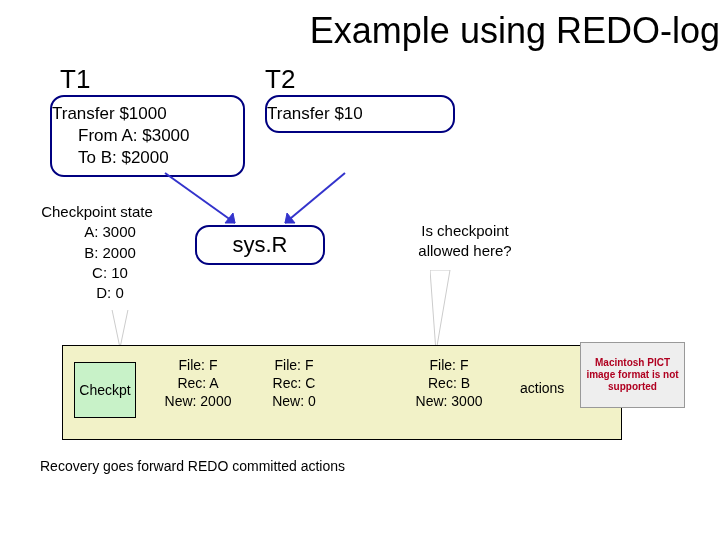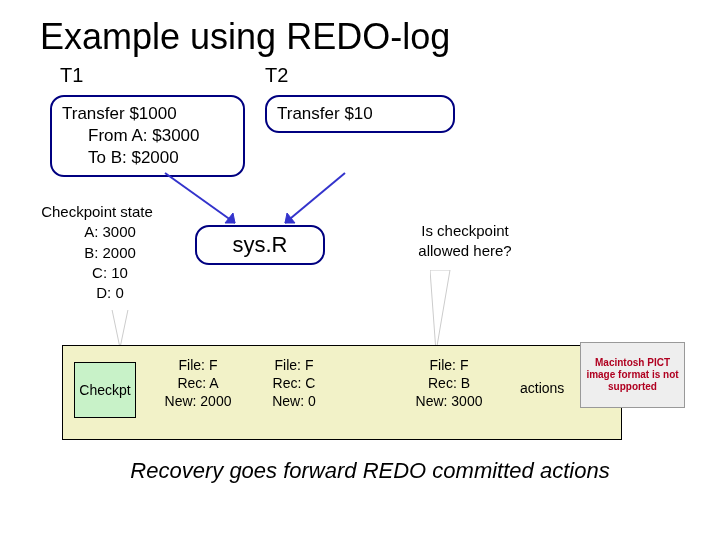--- a/index.html
+++ b/index.html
@@ -6,37 +6,37 @@
   body {
     width: 720px;
     height: 540px;
     background: #fff;
     font-family: Arial, Helvetica, sans-serif;
     position: relative;
     overflow: hidden;
   }
   .title {
     font-size: 36px;
-    text-align: left;
-    margin-top: 16px;
+    text-align: right;
+    margin-top: 10px;
     margin-left: 40px;
   }
   .t-label {
-    font-size: 20px;
+    font-size: 26px;
     position: absolute;
   }
   .t1-label { top: 64px; left: 60px; }
   .t2-label { top: 64px; left: 265px; }
 
   .round-box {
     position: absolute;
     border: 2px solid #000080;
     border-radius: 14px;
     background: #fff;
-    padding: 6px 10px;
+    padding: 6px 0;
     font-size: 17px;
     line-height: 1.3;
   }
   .t1-box { top: 95px; left: 50px; width: 195px; }
   .t2-box { top: 95px; left: 265px; width: 190px; }
   .sysr-box {
     top: 225px; left: 195px; width: 130px; height: 40px;
     display: flex; align-items: center; justify-content: center;
     font-size: 22px;
   }
@@ -107,23 +107,22 @@
     font-weight: bold;
     display: flex; align-items: center; justify-content: center;
     text-align: center;
     padding: 4px;
     line-height: 1.2;
   }
 
   .footer-text {
     position: absolute;
     top: 458px; left: 40px; right: 20px;
-    font-size: 22px;
-    text-align: center;
-    font-style: italic;
+    font-size: 14px;
+    text-align: left;
   }
 
   .indent { padding-left: 26px; display: block; }
 </style>
 </head>
 <body>
 
 <div class="title">Example using REDO-log</div>
 
 <div class="t-label t1-label">T1</div>

